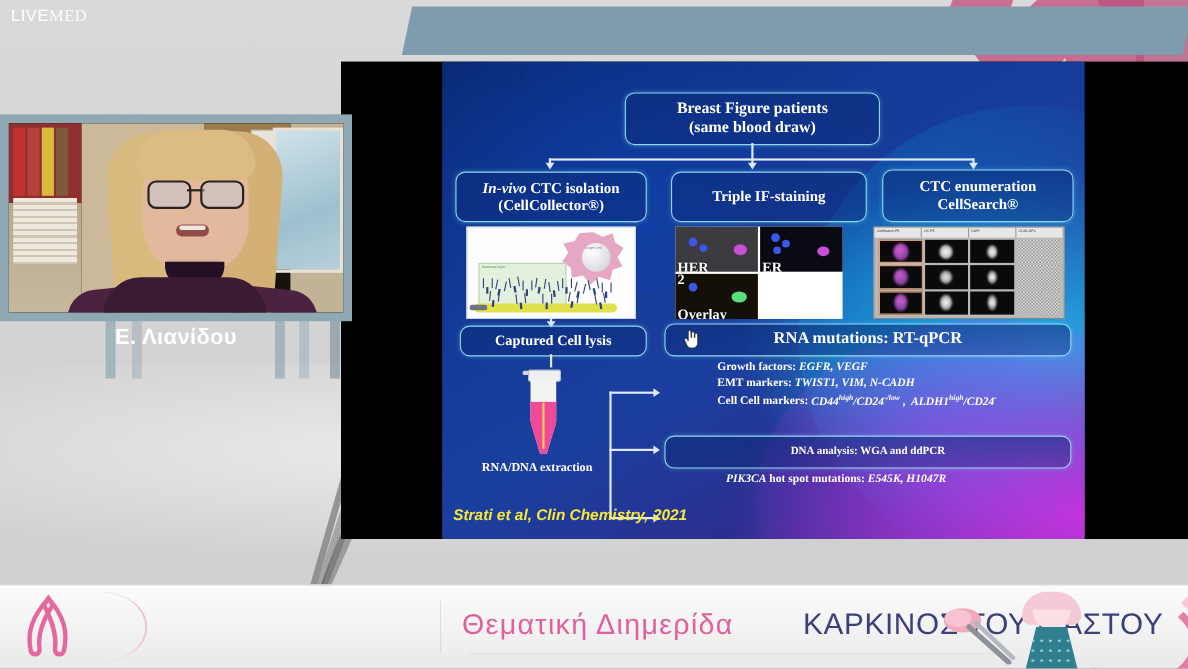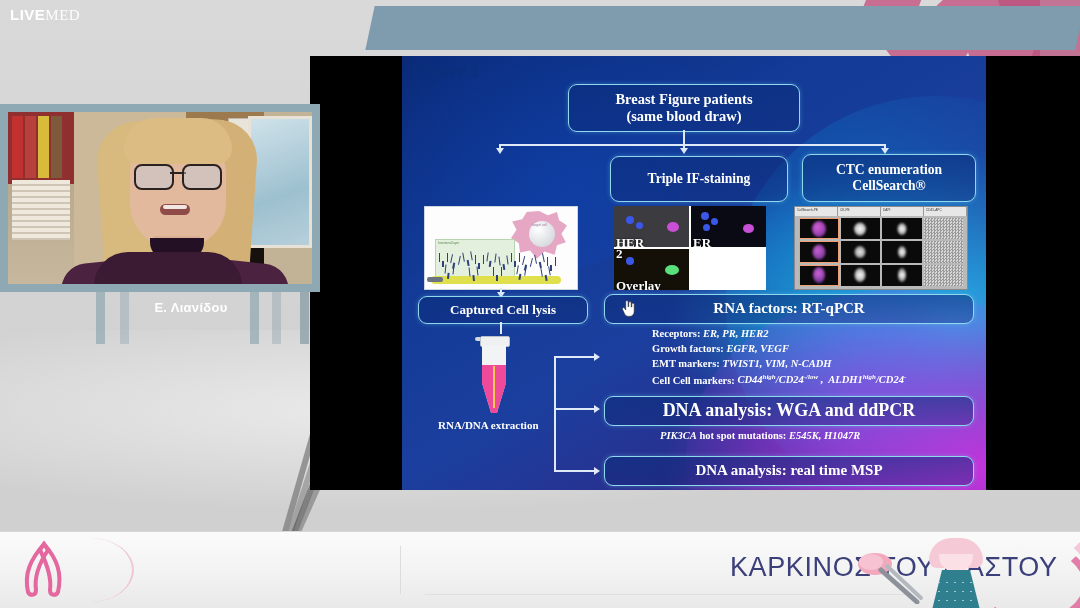--- a/index.html
+++ b/index.html
@@ -16,21 +16,21 @@
   .bg-curve{position:absolute;border:3px solid #cf4b82;border-radius:50%;background:transparent;}
   .bg-curve.c1{left:-120px;top:180px;width:250px;height:420px;border-color:#cf4b82;border-right-color:transparent;border-top-color:transparent;}
   .bg-curve.c2{left:-40px;top:100px;width:180px;height:560px;border-color:#cf4b82;border-right-color:transparent;border-top-color:transparent;opacity:.9;}
   .bg-stripes{position:absolute;left:60px;top:300px;width:420px;height:260px;overflow:hidden;}
   .bg-stripes i{position:absolute;top:-40px;width:6px;height:420px;background:#6e6e6e;opacity:.65;transform-origin:top center;}
   .bg-soft{position:absolute;left:0;top:330px;width:1080px;height:200px;
     background:radial-gradient(ellipse at 35% 40%,rgba(255,255,255,.55),rgba(255,255,255,0) 60%);}
 
   
   .logo{position:absolute;left:10px;top:6px;font-size:15px;letter-spacing:.5px;color:#fff;z-index:40;}
-  .logo b{font-weight:bold;}
+  .logo b{font-weight:normal;}
   .logo span{font-weight:normal;opacity:.92;font-family:Liberation Serif, serif;}
 
   
   .cam{position:absolute;left:8px;top:112px;width:304px;height:172px;background:#17110e;overflow:hidden;z-index:20;}
   .cam .shelf{position:absolute;left:0;top:0;width:66px;height:172px;background:linear-gradient(180deg,#8f2f2f 0%,#8f2f2f 42%,#b9a98e 42%,#c7b79c 100%);}
   .cam .bk{position:absolute;top:4px;width:11px;height:62px;}
   .cam .bk.b1{left:4px;background:#c0312f;}
   .cam .bk.b2{left:17px;background:#b8403c;}
   .cam .bk.b3{left:30px;background:#d8bb3a;}
   .cam .bk.b4{left:43px;background:#7c5a3a;}
@@ -55,21 +55,21 @@
   .cam .glasses .bridge{position:absolute;left:36px;top:8px;width:16px;height:2px;background:#2a2220;}
   .cam .mouth{position:absolute;left:152px;top:92px;width:30px;height:11px;background:#8e4b47;border-radius:6px;}
   .cam .mouth:after{content:"";position:absolute;left:3px;top:1px;width:24px;height:4px;background:#f0e6e2;border-radius:3px;}
   .cam .neck{position:absolute;left:146px;top:124px;width:46px;height:30px;background:#d9ae92;}
   .cam .top{position:absolute;left:86px;top:140px;width:148px;height:34px;background:#3b1a33;border-radius:40px 40px 0 0;}
   .cam .shoulderL{position:absolute;left:52px;top:150px;width:80px;height:26px;background:#4b2240;border-radius:30px 6px 0 0;transform:rotate(-6deg);}
   .cam .shoulderR{position:absolute;left:196px;top:150px;width:86px;height:26px;background:#4b2240;border-radius:6px 30px 0 0;transform:rotate(6deg);}
   .cam .collar{position:absolute;left:142px;top:126px;width:54px;height:22px;background:#241024;border-radius:0 0 18px 18px;}
   .cam-frame{position:absolute;left:0;top:104px;width:320px;height:188px;background:#8fa9b4;z-index:18;}
   .speaker-name{position:absolute;left:0;top:290px;width:320px;height:34px;z-index:22;
-    display:flex;align-items:center;justify-content:center;color:#fff;font-size:13px;font-weight:bold;letter-spacing:.3px;padding-left:31px;}
+    display:flex;align-items:center;justify-content:center;color:#fff;font-size:20px;font-weight:bold;letter-spacing:.3px;}
   .cam-strips{position:absolute;left:0;top:104px;width:330px;height:240px;z-index:16;overflow:hidden;}
   .cam-strips i{position:absolute;top:-20px;width:9px;height:300px;background:#7e9aa8;opacity:.55;}
 
   
   .hdr{position:absolute;left:370px;top:6px;width:710px;height:44px;background:#7f9cae;
     transform:skewX(-12deg);z-index:12;}
   .hdr-txt{position:absolute;left:380px;top:6px;width:690px;height:44px;z-index:13;
     display:flex;align-items:center;justify-content:center;color:#fff;font-size:14.5px;}
 
   
@@ -92,21 +92,21 @@
     color:#ffffff;font-family:"Liberation Serif",serif;font-weight:bold;text-align:center;
     display:flex;flex-direction:column;align-items:center;justify-content:center;line-height:1.18;
     box-shadow:0 0 5px rgba(120,210,240,.35);}
   .nbox i{font-style:italic;}
   .box-top{left:166px;top:28px;width:230px;height:46px;font-size:14.5px;}
   .box-invivo{left:12px;top:100px;width:172px;height:44px;font-size:13.6px;}
   .box-triple{left:208px;top:100px;width:176px;height:44px;font-size:13.6px;}
   .box-enum{left:400px;top:98px;width:172px;height:46px;font-size:13.6px;}
   .box-lysis{left:16px;top:240px;width:168px;height:26px;font-size:13px;}
   .box-rna{left:202px;top:238px;width:368px;height:28px;font-size:15px;}
-  .box-dna1{left:202px;top:340px;width:368px;height:28px;font-size:18px;}
+  .box-dna1{left:202px;top:340px;width:368px;height:28px;font-size:10px;}
   .box-dna2{left:202px;top:400px;width:368px;height:28px;font-size:15px;}
 
   .detail{position:absolute;color:#ffffff;font-family:"Liberation Serif",serif;font-weight:bold;font-size:10.5px;line-height:1.45;white-space:nowrap;}
   .detail i{font-style:italic;}
   .detail sup{font-size:7px;font-style:italic;}
   .det-rna{left:250px;top:270px;}
   .det-dna1{left:258px;top:372px;font-size:10.5px;}
   .det-dna2{left:312px;top:431px;font-size:10.5px;}
 
   .cite{position:absolute;left:10px;top:404px;color:#f5e93c;font-style:italic;font-weight:bold;font-size:14px;
@@ -276,20 +276,24 @@
 
       <div class="ar" style="left:281px;top:74px;width:2px;height:14px;"></div>
       <div class="ar" style="left:97px;top:88px;width:386px;height:2px;"></div>
       <div class="ar" style="left:97px;top:88px;width:2px;height:6px;"></div>
       <div class="arh" style="left:94px;top:92px;"></div>
       <div class="ar" style="left:281px;top:88px;width:2px;height:6px;"></div>
       <div class="arh" style="left:278px;top:92px;"></div>
       <div class="ar" style="left:482px;top:88px;width:2px;height:6px;"></div>
       <div class="arh" style="left:479px;top:92px;"></div>
 
+      <div class="nbox box-invivo">
+        <span><i>In-vivo</i><span> CTC isolation</span></span>
+        <span>(CellCollector®)</span>
+      </div>
       <div class="nbox box-enum">
         <span>CTC enumeration</span>
         <span>CellSearch®</span>
       </div>
       <div class="nbox box-triple">
         <span>Triple IF-staining</span>
       </div>
 
       <div class="illus">
         <div class="cell"></div>
@@ -398,48 +402,48 @@
 
       <div class="ar" style="left:152px;top:300px;width:2px;height:116px;"></div>
       <div class="ar" style="left:152px;top:300px;width:42px;height:2px;"></div>
       <div class="arh-r" style="left:192px;top:297px;"></div>
       <div class="ar" style="left:152px;top:352px;width:42px;height:2px;"></div>
       <div class="arh-r" style="left:192px;top:349px;"></div>
       <div class="ar" style="left:152px;top:414px;width:42px;height:2px;"></div>
       <div class="arh-r" style="left:192px;top:411px;"></div>
 
       <div class="nbox box-rna">
-        <span>RNA factors: RT-qPCR</span>
+        <span>RNA mutations: RT-qPCR</span>
         <svg class="cursor" viewBox="0 0 16 18">
           <path d="M5 1.8c0-.8.6-1.4 1.3-1.4s1.3.6 1.3 1.4v5.3h.6V3c0-.8.6-1.4 1.3-1.4S10.9 2.2 10.9 3v4.4h.6V4.6c0-.8.6-1.4 1.3-1.4s1.3.6 1.3 1.4v7.6c0 3-2 5.2-4.6 5.2H8c-2.2 0-3.4-1-4.2-2.6L1.6 10c-.4-.8 0-1.6.8-1.9.6-.2 1.2 0 1.5.6L5 10.6z" fill="#ffffff" stroke="#2a2a2a" stroke-width=".7"></path>
         </svg>
       </div>
       <div class="det-rna detail">
-        <div><span>Receptors: </span><i>ER, PR, HER2</i></div>
         <div><span>Growth factors: </span><i>EGFR, VEGF</i></div>
         <div><span>EMT markers: </span><i>TWIST1, VIM, N-CADH</i></div>
         <div><span>Cell  Cell  markers: </span><i>CD44<sup>high</sup>/CD24<sup>-/low</sup> ,&nbsp; ALDH1<sup>high</sup>/CD24<sup>-</sup></i></div>
       </div>
 
       <div class="nbox box-dna1">DNA analysis: WGA and ddPCR</div>
       <div class="det-dna1 detail"><i>PIK3CA</i><span> hot spot mutations: </span><i>E545K, H1047R</i></div>
 
-      <div class="nbox box-dna2">DNA analysis: real time MSP</div>
       <div class="det-dna2 detail"><span>DNA methylation: </span><i>ESR1</i></div>
 
+      <div class="cite">Strati et al, Clin Chemistry, 2021</div>
     </div>
   </div>
 
   <div class="banner">
     <svg class="ribbon" viewBox="0 0 60 60">
       <path d="M30 4 C16 20, 10 34, 14 52 C16 56, 22 56, 22 50 C20 36, 26 22, 34 10 Z" fill="none" stroke="#e4679e" stroke-width="4"></path>
       <path d="M30 4 C44 20, 48 34, 44 52 C42 56, 36 56, 36 50 C38 36, 32 22, 26 10 Z" fill="none" stroke="#e4679e" stroke-width="4"></path>
     </svg>
     <div class="torso"></div>
     <div class="vdiv"></div>
+    <div class="t1">Θεματική Διημερίδα</div>
     <div class="t2">ΚΑΡΚΙΝΟΣ ΤΟΥ ΜΑΣΤΟΥ</div>
     <div class="uline"></div>
     <svg class="brush" viewBox="0 0 70 52">
       <ellipse cx="20" cy="12" rx="17" ry="11" fill="#f2a9bd"></ellipse>
       <ellipse cx="16" cy="10" rx="12" ry="8" fill="#f7c3d2"></ellipse>
       <path d="M26 18 L62 50" stroke="#8d929a" stroke-width="5" stroke-linecap="round"></path>
       <path d="M32 14 L66 46" stroke="#b4b9c0" stroke-width="4" stroke-linecap="round"></path>
     </svg>
     <div class="person">
       <div class="hair"></div>

